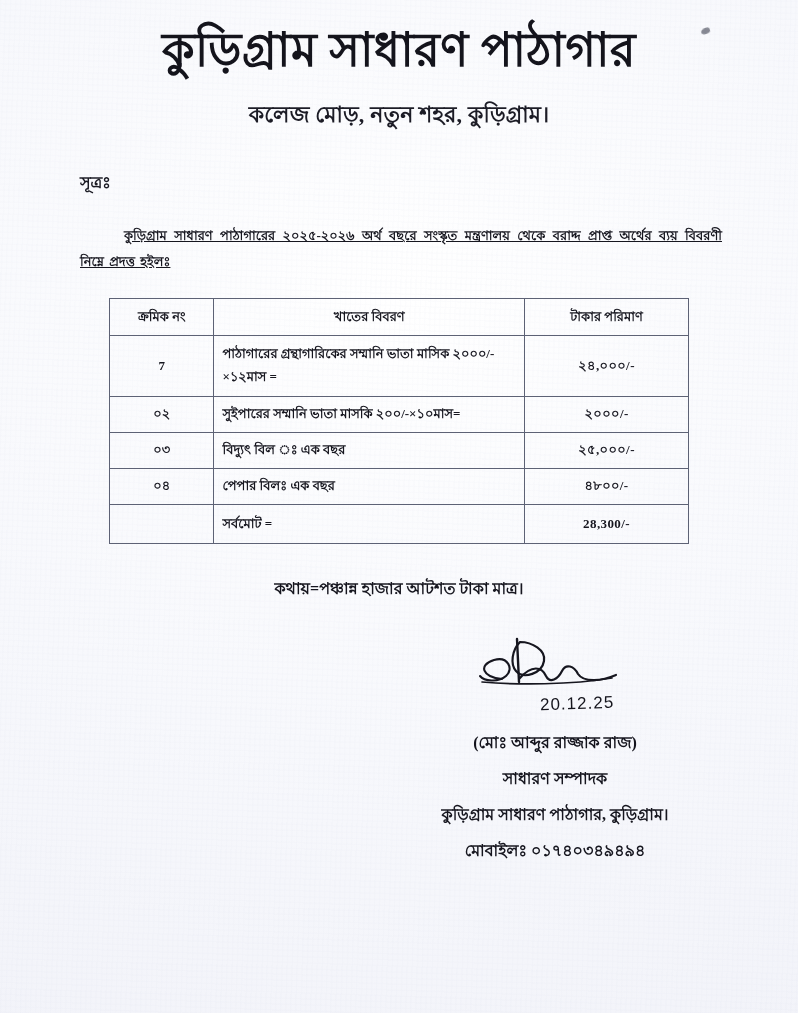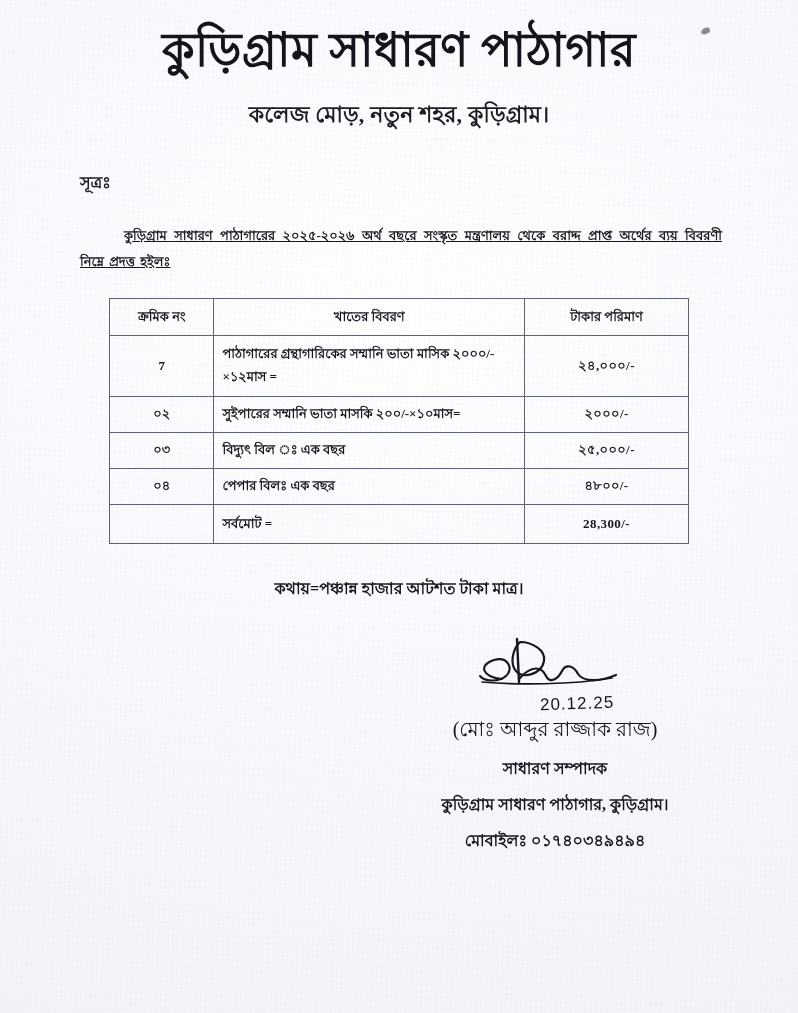--- a/index.html
+++ b/index.html
@@ -176,23 +176,23 @@
     font-family: "Liberation Sans", sans-serif;
     font-size: 17px;
     font-weight: 400;
     color: #15151d;
     letter-spacing: 1px;
     margin: -14px 0 0 44px;
     transform: rotate(-2deg);
     display: inline-block;
   }
   .sign-name {
-    font-size: 20px;
-    font-weight: 400;
-    margin-top: 0;
+    font-size: 16px;
+    font-weight: 700;
+    margin-top: 16px;
     color: #14141d;
   }
   .sign-line {
     font-size: 16px;
     font-weight: 600;
     margin-top: 9px;
     color: #16161f;
   }
 </style>
 </head>

